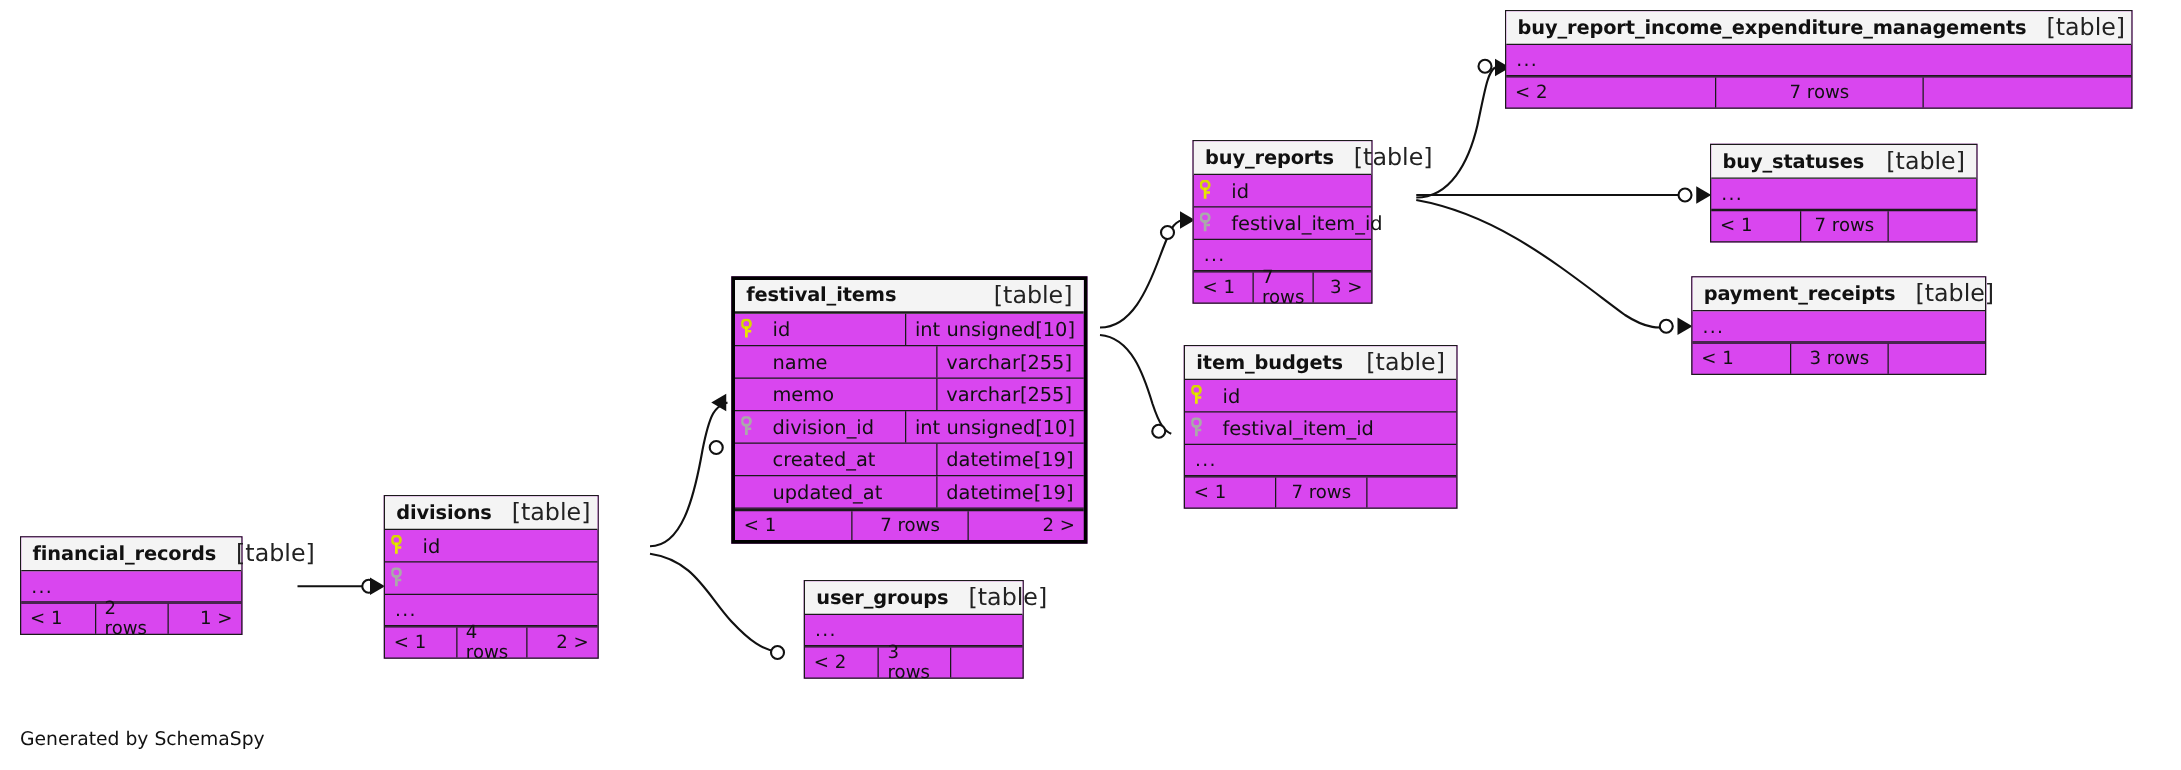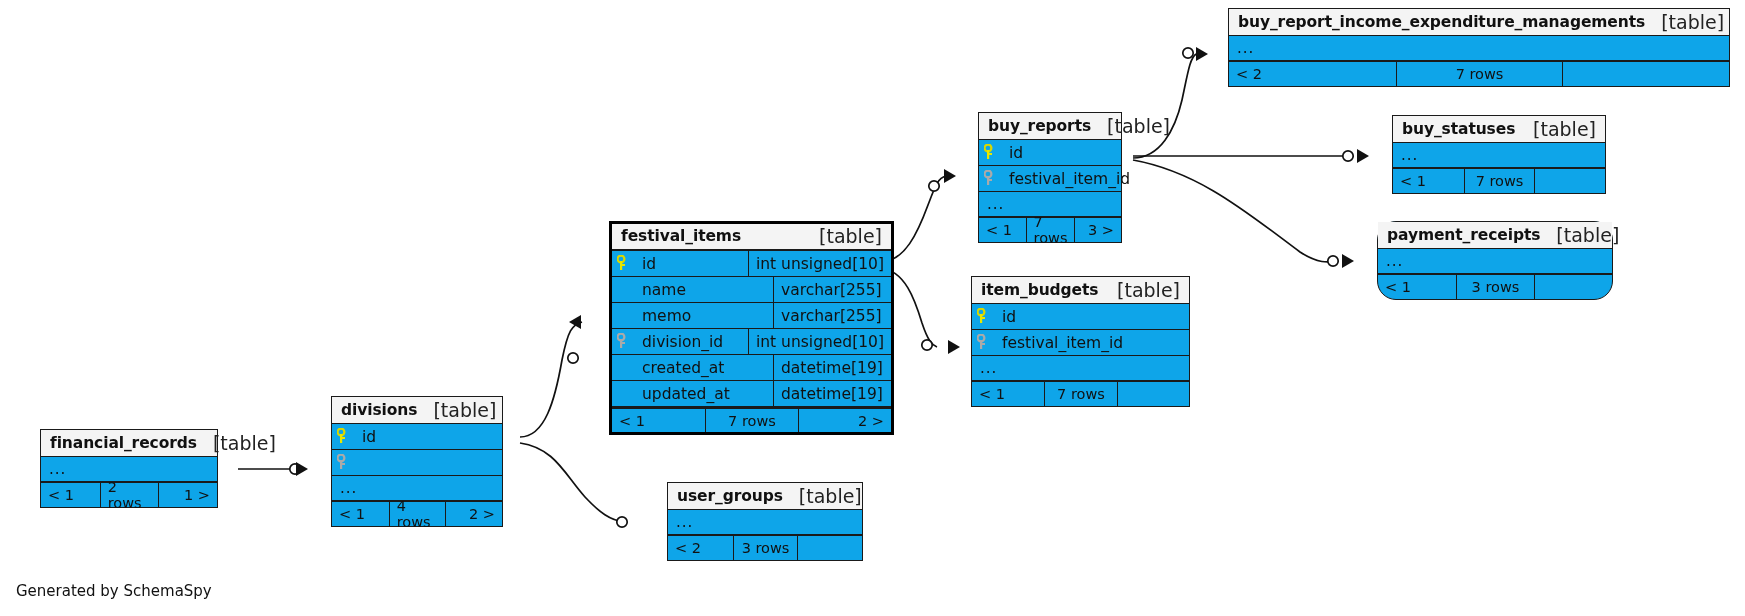--- a/index.html
+++ b/index.html
@@ -23,27 +23,26 @@
     left: 0;
     top: 0;
     width: 1745px;
     height: 616px;
     pointer-events: none;
   }
 
   
   .tbl {
     position: absolute;
-    background: #0ea5e9;
+    background: #d946ef;
     border: 1.5px solid #1a1a1a;
     box-sizing: border-box;
     font-size: 15.5px;
     color: #111111;
     z-index: 5;
-    margin-left: 24px;
   }
   .tbl.emph {
     border-width: 3px;
     border-color: #000000;
   }
   .thead {
     display: flex;
     align-items: center;
     justify-content: space-between;
     background: #f4f4f4;
@@ -212,21 +211,21 @@
       <span class="ttag">[table]</span>
     </div>
     <div class="ellipsis-row">...</div>
     <div class="tfoot foot3">
       <span class="fc left">&lt; 1</span>
       <span class="fc center">7 rows</span>
       <span class="fc right"></span>
     </div>
   </div>
 
-  <div class="tbl" style="left:1353px; top:221px; width:236px;border-radius:19px;">
+  <div class="tbl" style="left:1353px; top:221px; width:236px;">
     <div class="thead">
       <span class="tname">payment_receipts</span>
       <span class="ttag">[table]</span>
     </div>
     <div class="ellipsis-row">...</div>
     <div class="tfoot foot3">
       <span class="fc left">&lt; 1</span>
       <span class="fc center">3 rows</span>
       <span class="fc right"></span>
     </div>
@@ -397,21 +396,21 @@
       <span class="ttag">[table]</span>
     </div>
     <div class="ellipsis-row">...</div>
     <div class="tfoot foot3">
       <span class="fc left">&lt; 1</span>
       <span class="fc center">2 rows</span>
       <span class="fc right">1 &gt;</span>
     </div>
   </div>
 
-  <div class="tbl" style="left:643px; top:482px; width:196px;">
+  <div class="tbl" style="left:643px; top:464px; width:176px;">
     <div class="thead">
       <span class="tname">user_groups</span>
       <span class="ttag">[table]</span>
     </div>
     <div class="ellipsis-row">...</div>
     <div class="tfoot foot3">
       <span class="fc left">&lt; 2</span>
       <span class="fc center">3 rows</span>
       <span class="fc right"></span>
     </div>

